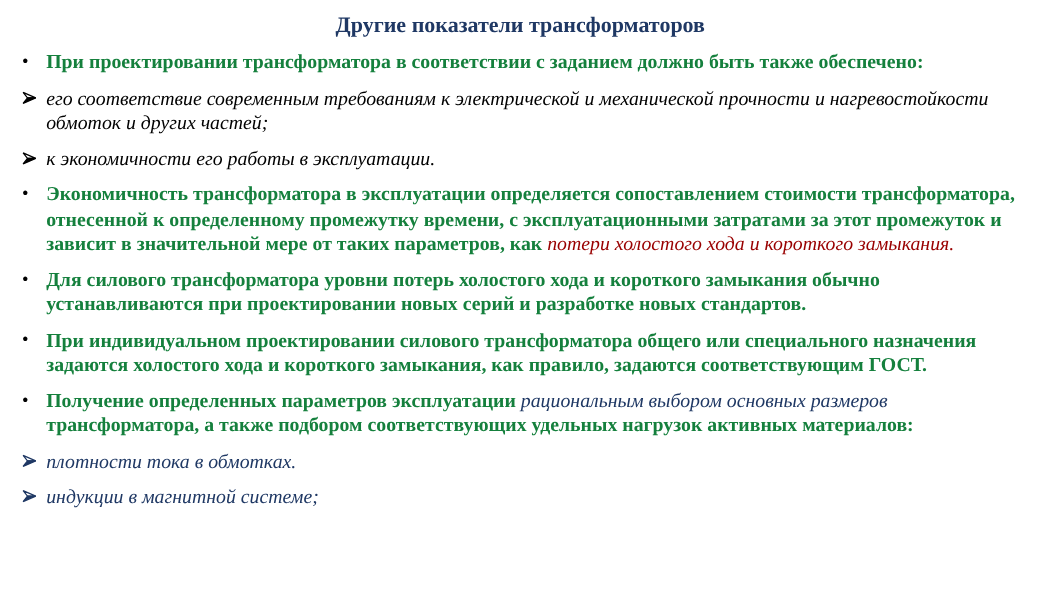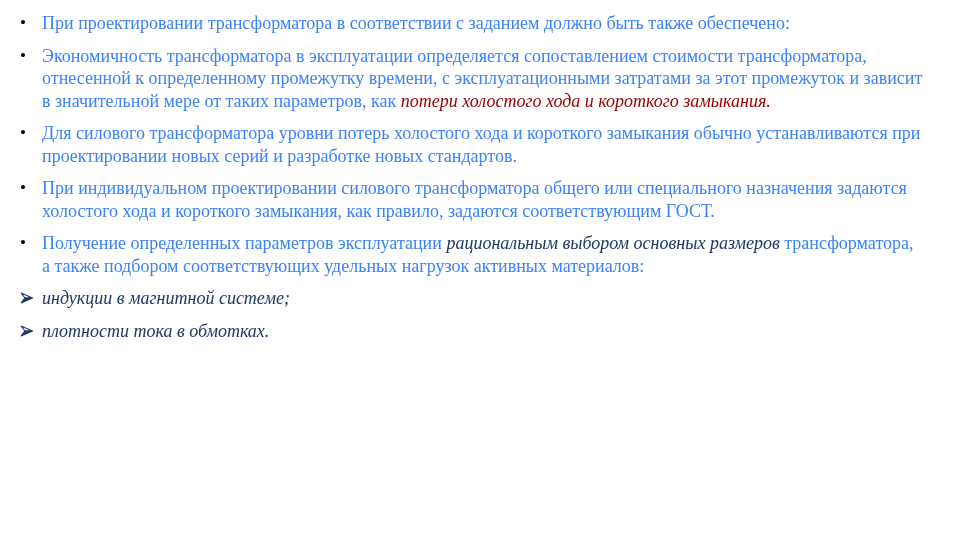--- a/index.html
+++ b/index.html
@@ -49,33 +49,48 @@
     color: #000;
     line-height: 1.25;
   }
   .marker.arrow svg {
     display: inline-block;
     margin-top: 5px;
   }
   .marker.arrow.black { color: #000000; }
   .marker.arrow.navy  { color: var(--navy, #1F3864); }
   .text { flex: 1 1 auto; }
-  .seg-plain       { color: #3b82f6; font-style: normal; }
+  .seg-plain       { color: #15803d; font-style: normal; font-weight: bold; }
   .seg-italic      { color: #000000; font-style: italic; }
   .seg-red-italic  { color: var(--red, #990000); font-style: italic; font-family: Liberation Serif, serif; }
   .seg-blue-italic { color: var(--navy, #1F3864); font-style: italic; }
 </style>
 </head>
 <body>
 
 <div class="slide">
+  <h1 class="title">Другие показатели трансформаторов</h1>
   <div class="list" id="bullet-list">
       <div class="item">
         <span class="marker dot">•</span>
         <span class="text"><span class="seg-plain">При проектировании трансформатора в соответствии с заданием должно быть также обеспечено:</span></span>
+      </div>
+      <div class="item">
+        <span class="marker arrow black"><svg viewBox="0 0 14 12" width="14" height="12">
+            <path d="M1,1 L12.5,6 L5,6 Z" fill="none" stroke="currentColor" stroke-width="1.1"></path>
+            <path d="M1,11 L12.5,6 L5,6 Z" fill="currentColor" stroke="currentColor" stroke-width="1.1"></path>
+          </svg></span>
+        <span class="text"><span class="seg-italic">его соответствие современным требованиям к электрической и механической прочности и нагревостойкости обмоток и других частей;</span></span>
+      </div>
+      <div class="item">
+        <span class="marker arrow black"><svg viewBox="0 0 14 12" width="14" height="12">
+            <path d="M1,1 L12.5,6 L5,6 Z" fill="none" stroke="currentColor" stroke-width="1.1"></path>
+            <path d="M1,11 L12.5,6 L5,6 Z" fill="currentColor" stroke="currentColor" stroke-width="1.1"></path>
+          </svg></span>
+        <span class="text"><span class="seg-italic">к экономичности его работы в эксплуатации.</span></span>
       </div>
       <div class="item">
         <span class="marker dot">•</span>
         <span class="text"><span class="seg-plain">Экономичность трансформатора в эксплуатации определяется сопоставлением стоимости трансформатора, отнесенной к определенному промежутку времени, с эксплуатационными затратами за этот промежуток и зависит в значительной мере от таких параметров, как </span><span class="seg-red-italic">потери холостого хода и короткого замыкания.</span></span>
       </div>
       <div class="item">
         <span class="marker dot">•</span>
         <span class="text"><span class="seg-plain">Для силового трансформатора уровни потерь холостого хода и короткого замыкания обычно устанавливаются при проектировании новых серий и разработке новых стандартов.</span></span>
       </div>
       <div class="item">
@@ -84,23 +99,23 @@
       </div>
       <div class="item">
         <span class="marker dot">•</span>
         <span class="text"><span class="seg-plain">Получение определенных параметров эксплуатации </span><span class="seg-blue-italic">рациональным выбором основных размеров</span><span class="seg-plain"> трансформатора, а также подбором соответствующих удельных нагрузок активных материалов:</span></span>
       </div>
       <div class="item">
         <span class="marker arrow navy"><svg viewBox="0 0 14 12" width="14" height="12">
             <path d="M1,1 L12.5,6 L5,6 Z" fill="none" stroke="currentColor" stroke-width="1.1"></path>
             <path d="M1,11 L12.5,6 L5,6 Z" fill="currentColor" stroke="currentColor" stroke-width="1.1"></path>
           </svg></span>
-        <span class="text"><span class="seg-blue-italic">индукции в магнитной системе;</span></span>
+        <span class="text"><span class="seg-blue-italic">плотности тока в обмотках.</span></span>
       </div>
       <div class="item">
         <span class="marker arrow navy"><svg viewBox="0 0 14 12" width="14" height="12">
             <path d="M1,1 L12.5,6 L5,6 Z" fill="none" stroke="currentColor" stroke-width="1.1"></path>
             <path d="M1,11 L12.5,6 L5,6 Z" fill="currentColor" stroke="currentColor" stroke-width="1.1"></path>
           </svg></span>
-        <span class="text"><span class="seg-blue-italic">плотности тока в обмотках.</span></span>
+        <span class="text"><span class="seg-blue-italic">индукции в магнитной системе;</span></span>
       </div>
     </div>
 </div>
 
 </body></html>

